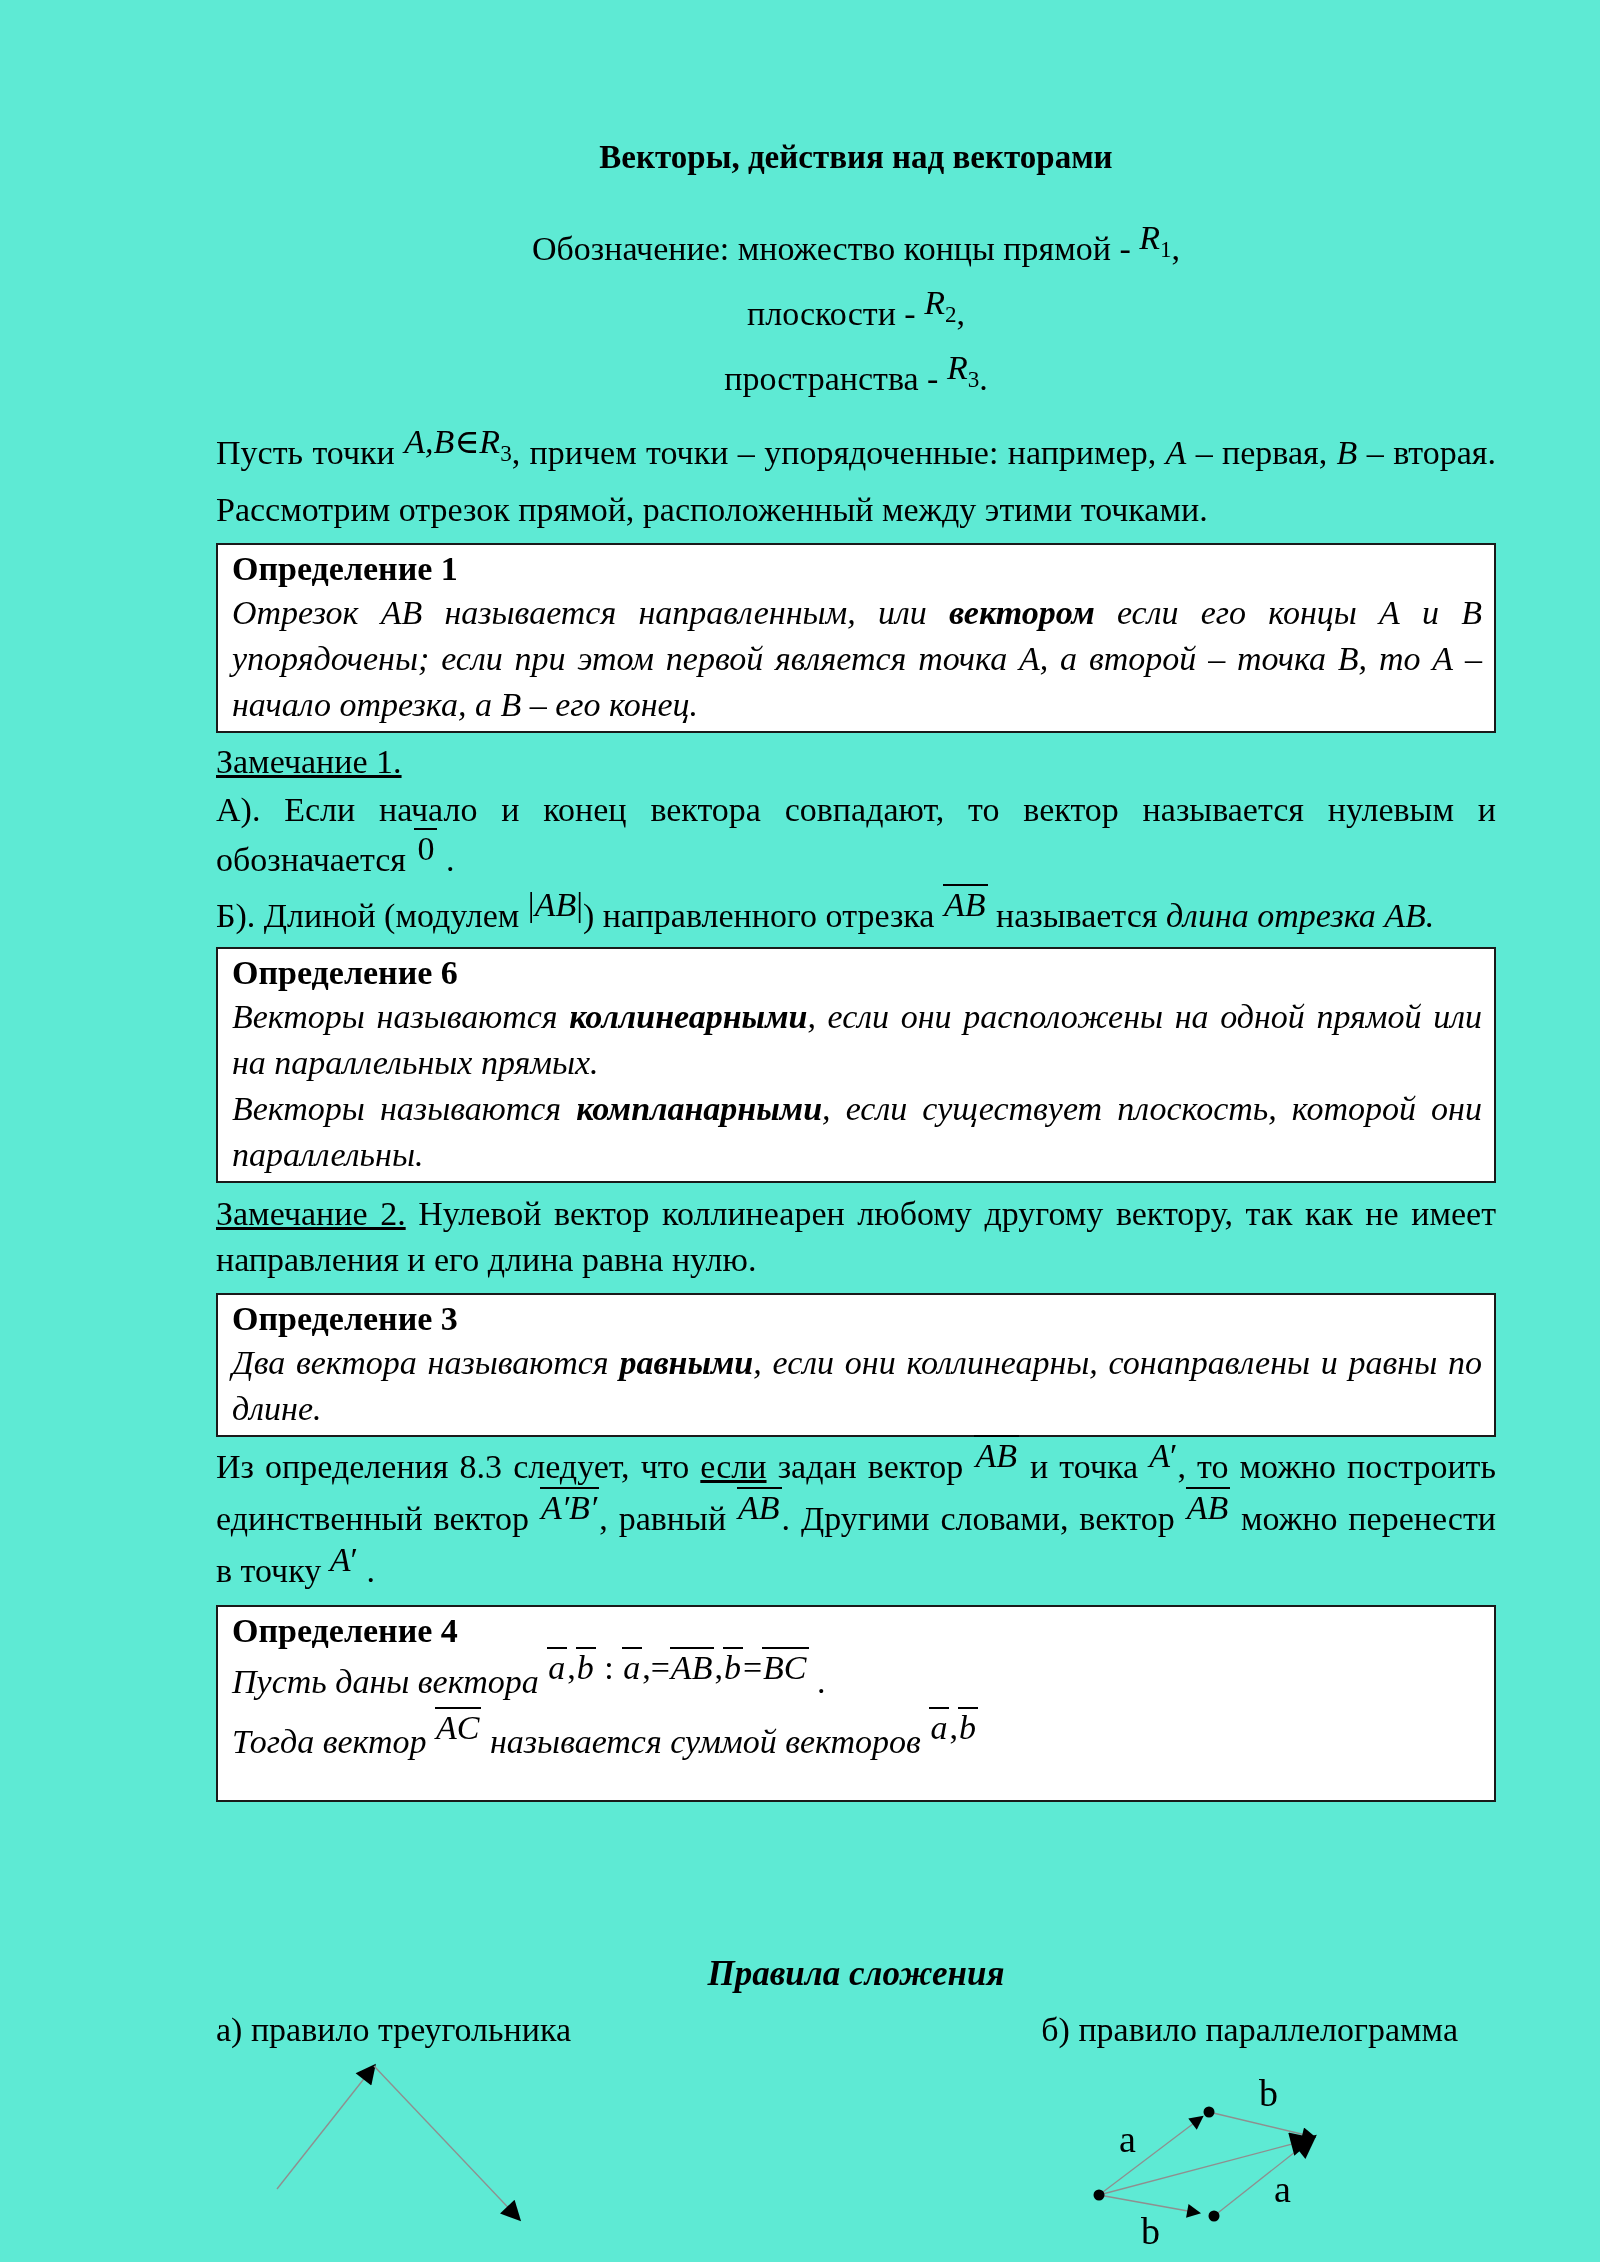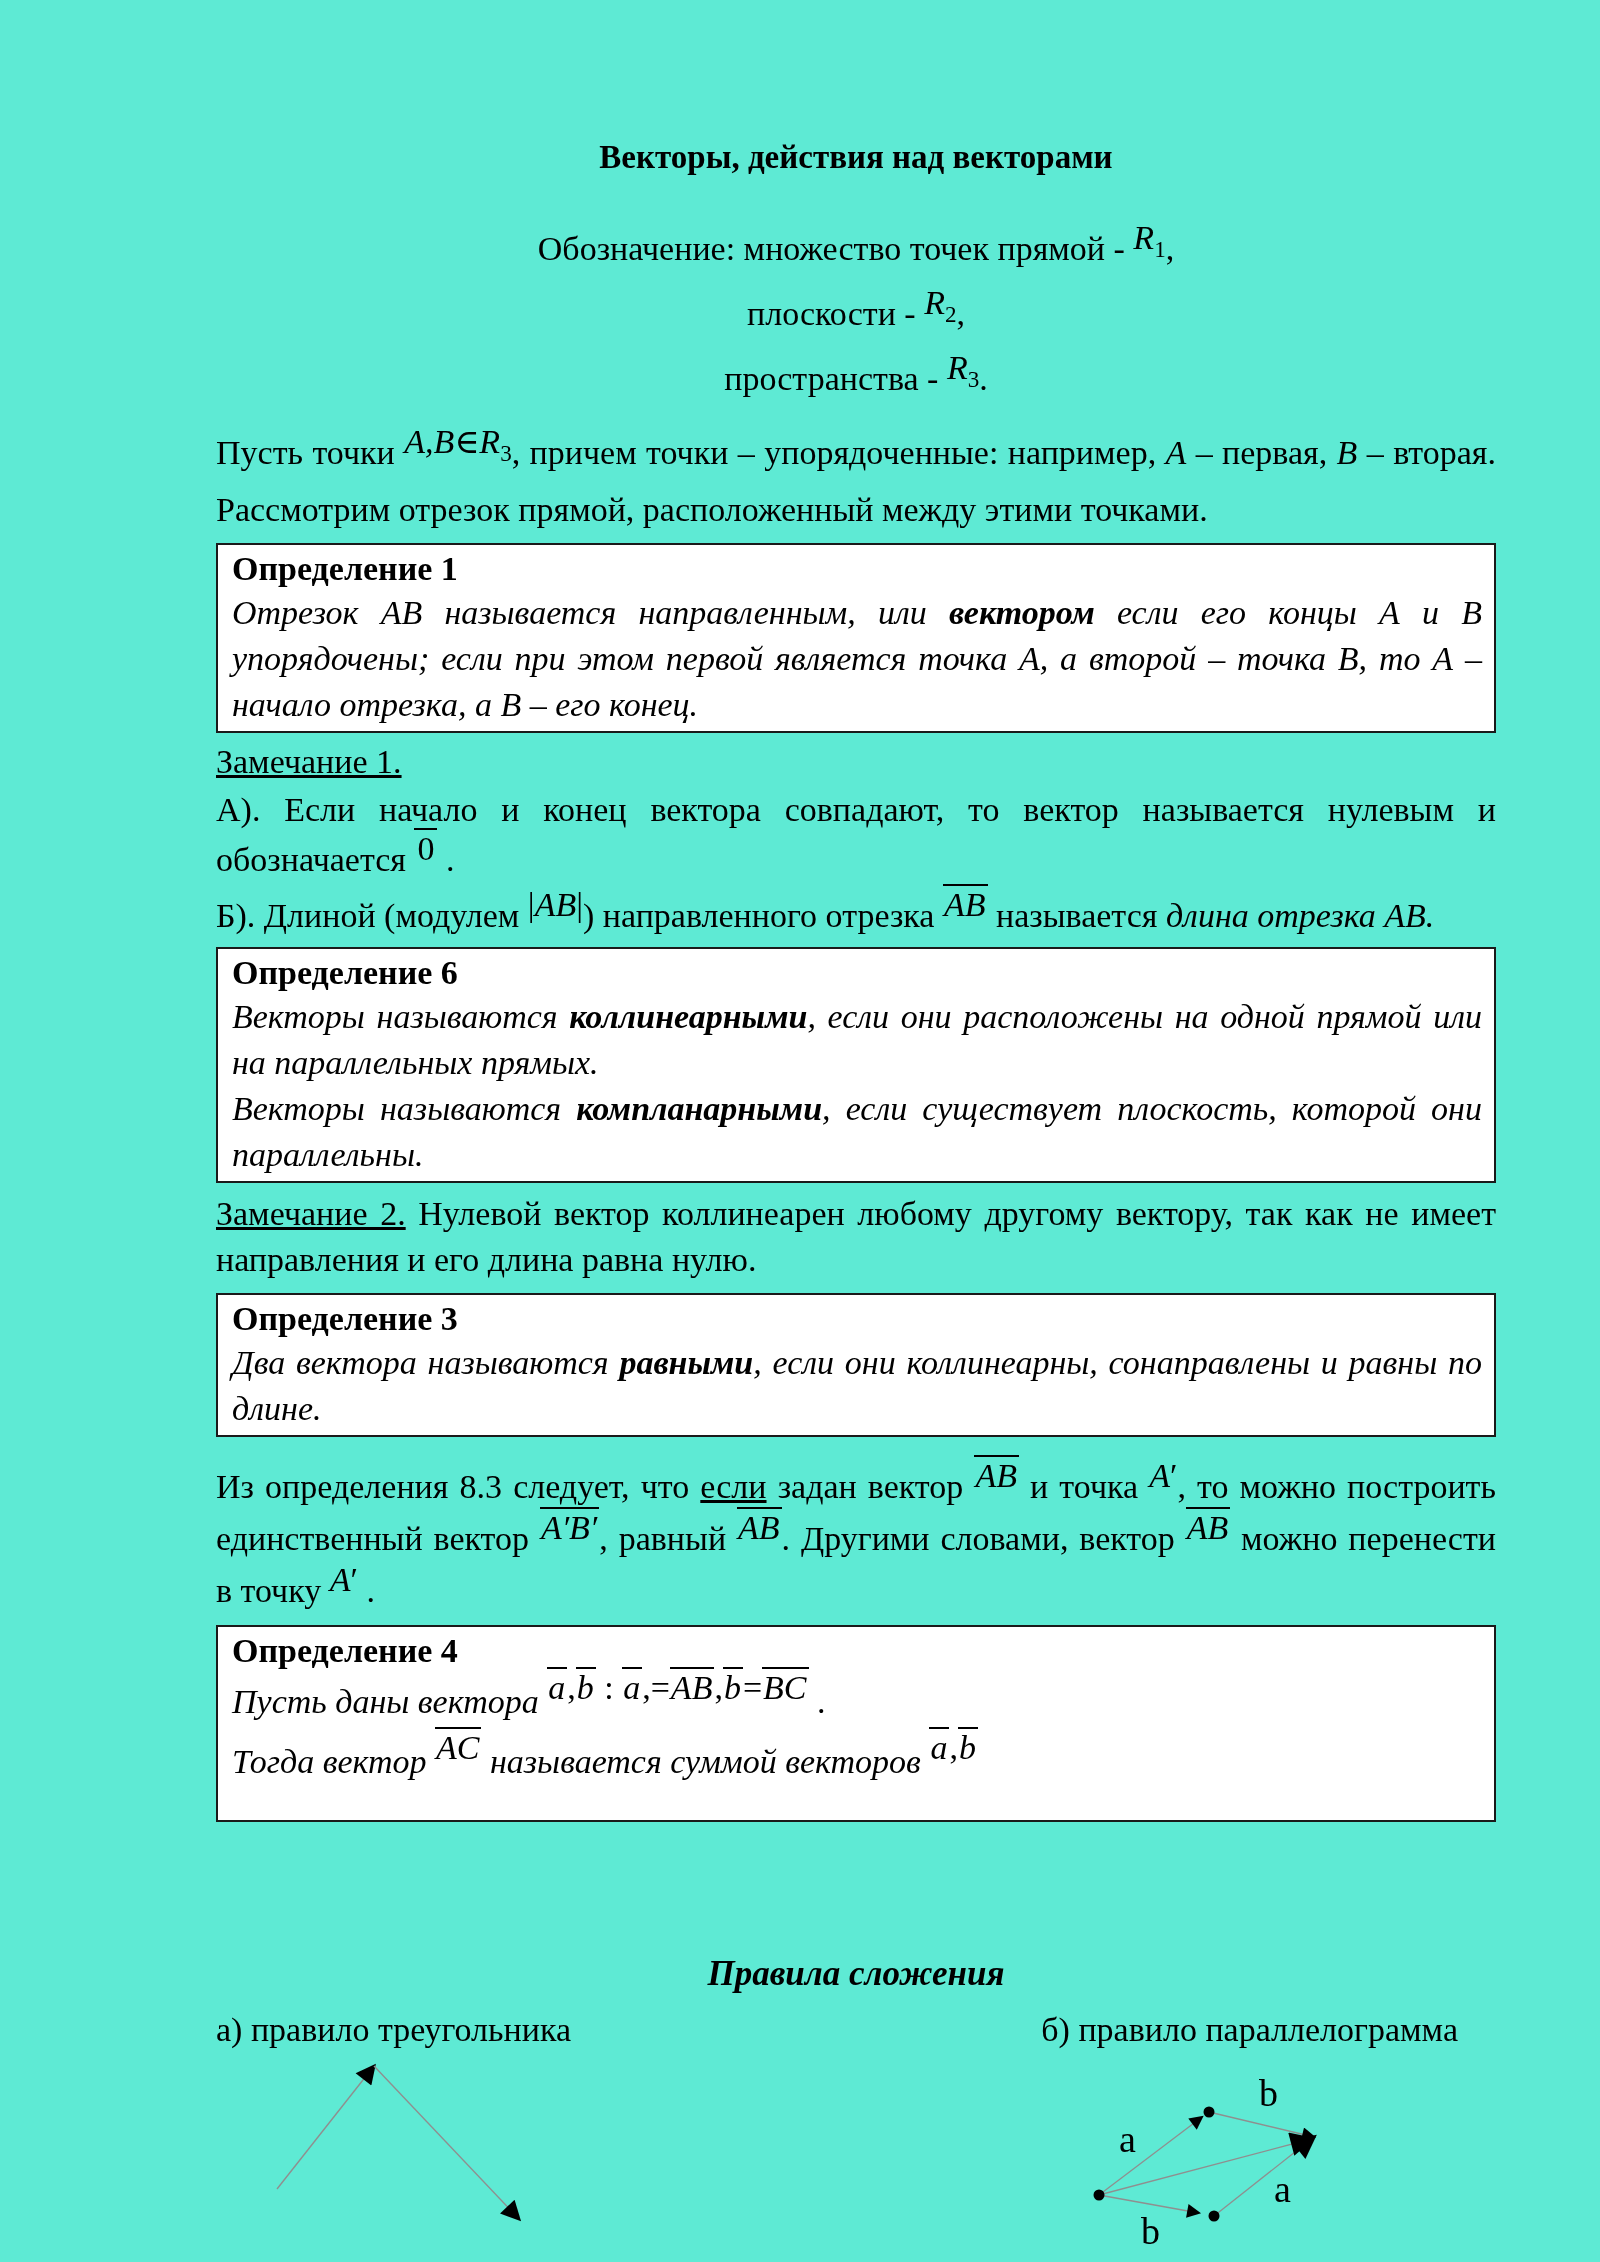--- a/index.html
+++ b/index.html
@@ -22,21 +22,21 @@
   .defbox .dh{font-weight:bold;line-height:42px;}
   .defbox .dt{font-style:italic;text-align:justify;line-height:46px;}
   .defbox4{padding-bottom:28px;margin-top:8px;}
   .defbox4 .dline{font-style:italic;line-height:60px;}
 
   .rem{margin-top:8px;}
   .ulab{text-decoration:underline;}
   .rem-label{line-height:42px;}
   .p-form{line-height:50px;margin-top:2px;}
   .p-rem2{margin-top:8px;line-height:46px;}
-  .p-derive{margin-top:24px;line-height:52px;}
+  .p-derive{margin-top:4px;line-height:52px;}
 
   
   .math{white-space:nowrap;}
   .raised{position:relative;top:-11px;display:inline-block;}
   .raised-hi{position:relative;top:-14px;display:inline-block;}
   .tok-t{font-style:normal;}
   .tok-i{font-style:italic;}
   .tok-ov{font-style:italic;display:inline-block;border-top:2px solid #000;line-height:1.12;padding:0 2px 0 1px;}
   .tok-ovu{font-style:normal;display:inline-block;border-top:2px solid #000;line-height:1.12;padding:0 3px;}
   sub.tok-sub{font-size:68%;font-style:normal;}
@@ -57,21 +57,21 @@
 </style>
 </head>
 <body>
 
 <div class="page">
   <div class="content">
 
     <h1 class="title">Векторы, действия над векторами</h1>
 
     <div class="note-lines">
-      <div><span>Обозначение: множество точек прямой - </span><span class="math raised"><span class="tok-i">R</span><sub class="tok-sub">1</sub></span><span>,</span></div>
+      <div><span>Обозначение: множество концы прямой - </span><span class="math raised"><span class="tok-i">R</span><sub class="tok-sub">1</sub></span><span>,</span></div>
       <div><span>плоскости - </span><span class="math raised"><span class="tok-i">R</span><sub class="tok-sub">2</sub></span><span>,</span></div>
       <div><span>пространства - </span><span class="math raised"><span class="tok-i">R</span><sub class="tok-sub">3</sub></span><span>.</span></div>
     </div>
 
     <p class="para p-intro"><span>Пусть точки </span><span class="math raised"><span class="tok-i">A,B</span><span class="tok-t">∈</span><span class="tok-i">R</span><sub class="tok-sub">3</sub></span><span>, причем точки – упорядоченные: например, </span><i>A</i><span> – первая, </span><i>B</i><span> – вторая.  Рассмотрим отрезок прямой, расположенный между этими точками.</span></p>
 
     <div class="defbox">
       <div class="dh">Определение 1</div>
       <div class="dt"><span>Отрезок АВ называется направленным, или </span><b>вектором</b><span> если его концы А и В упорядочены; если при этом первой является точка А, а второй – точка В, то А – начало отрезка, а В – его конец.</span></div>
     </div>

